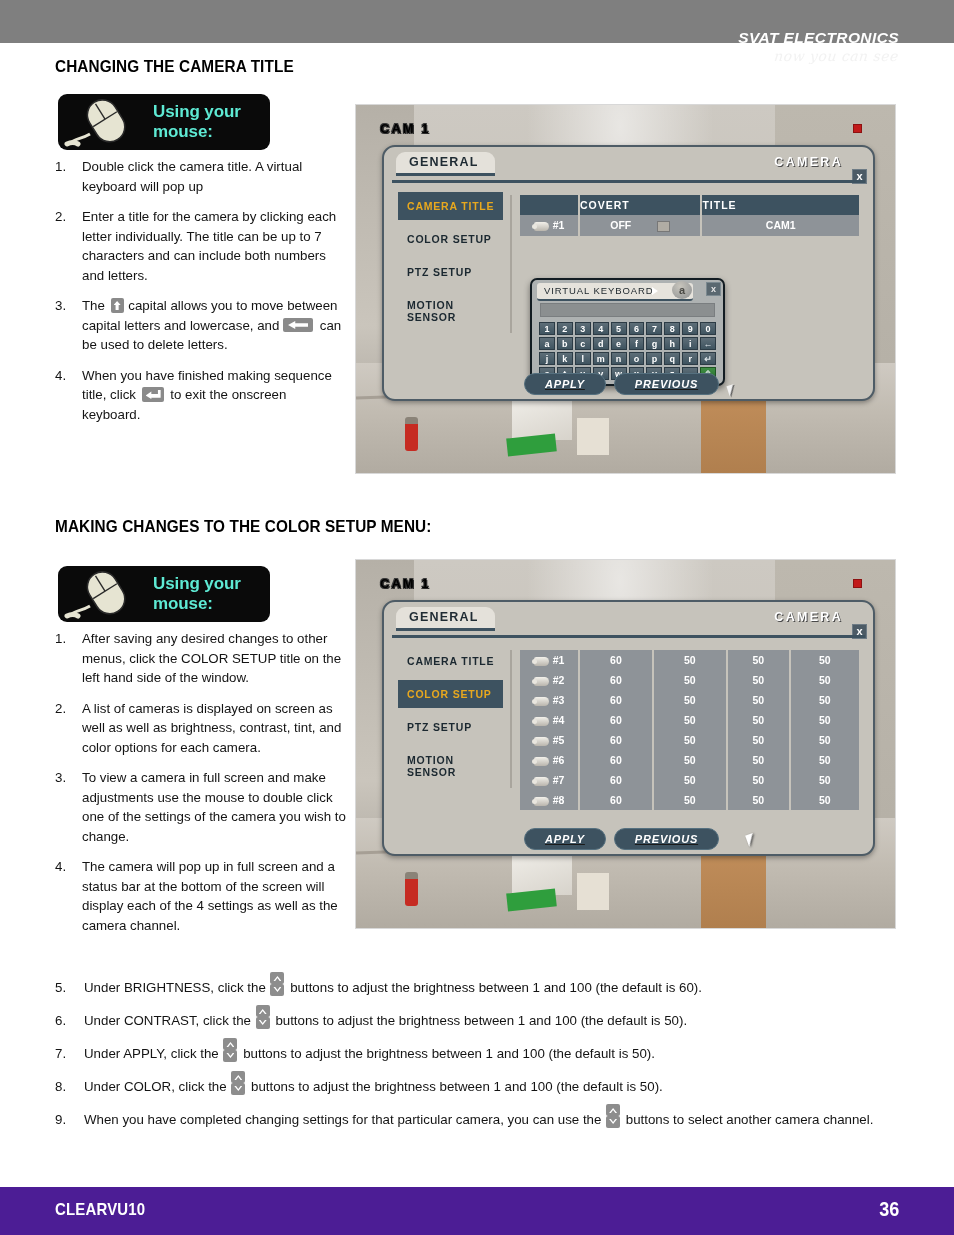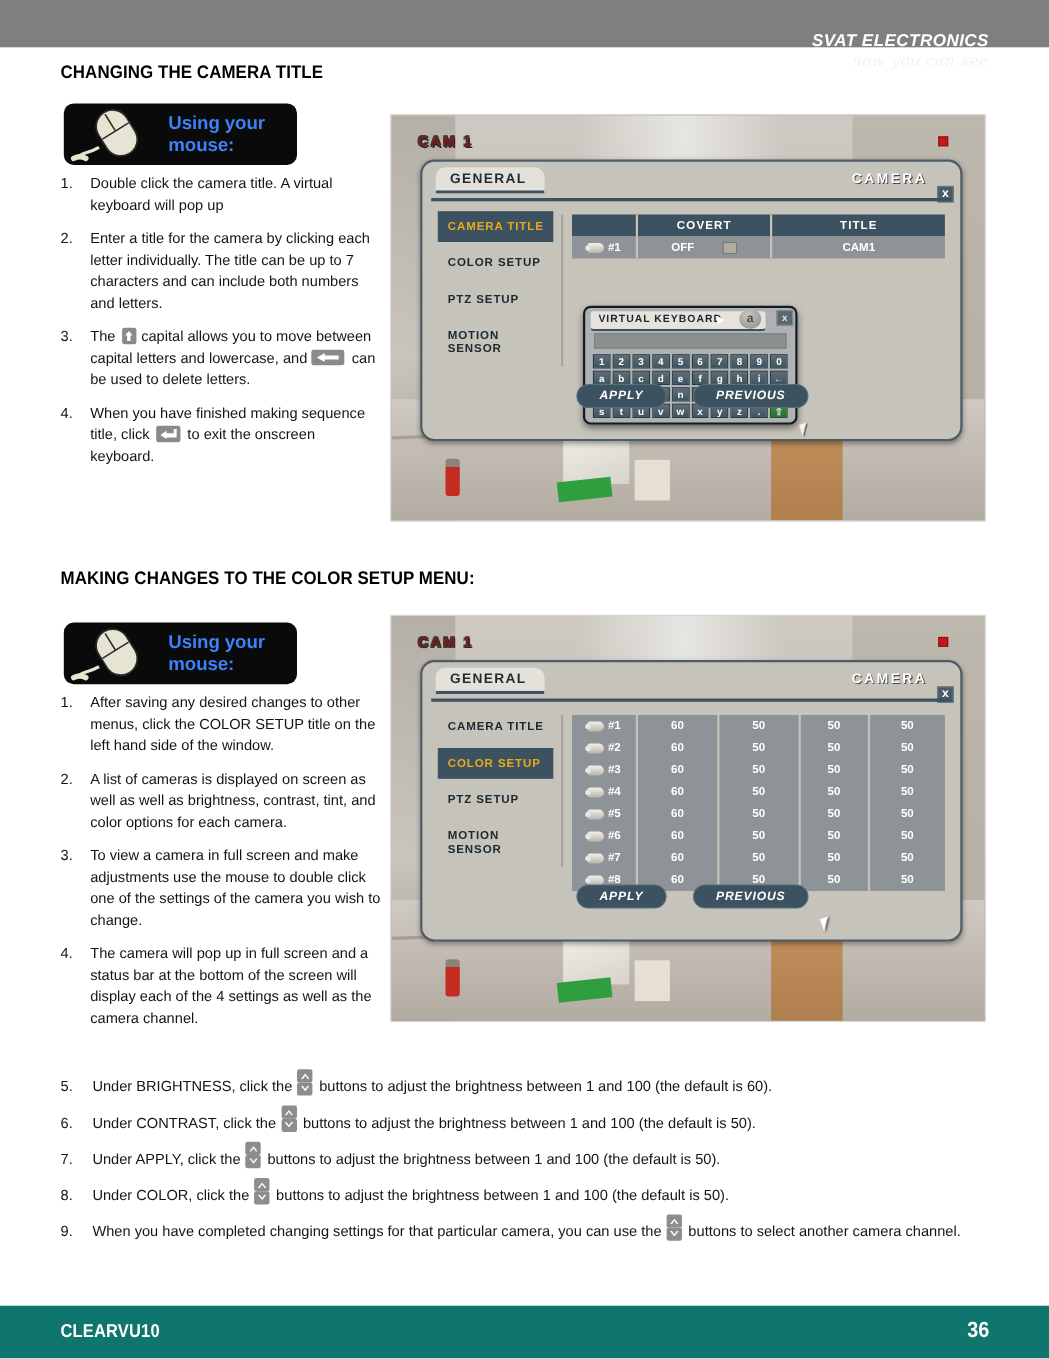--- a/index.html
+++ b/index.html
@@ -35,21 +35,21 @@
     color: #f2f2f2;
     margin-top: 3px;
     letter-spacing: .5px;
     transform: skewX(-6deg);
   }
 
   
   .page-footer {
     position: absolute; left: 0; bottom: 0;
     width: 954px; height: 48px;
-    background: #0f766e;
+    background: #4c1d95;
     color: #ffffff;
   }
   .footer-model {
     position: absolute; left: 55px; top: 13px;
     font-size: 17px; font-weight: bold; letter-spacing: .2px;
     font-stretch: condensed;
     transform: scaleX(.88); transform-origin: left center;
   }
   .footer-page {
     position: absolute; right: 55px; top: 11px;
@@ -72,21 +72,21 @@
   .mouse-badge {
     position: absolute; left: 58px;
     width: 212px; height: 56px;
     background: #0a0a0a;
     border-radius: 9px;
   }
   #badge-1 { top: 94px; }
   #badge-2 { top: 566px; }
   .badge-text {
     position: absolute; left: 95px; top: 8px;
-    color: #3b82f6; font-size: 17px; font-weight: bold;
+    color: #5eead4; font-size: 17px; font-weight: bold;
     line-height: 20px; letter-spacing: -.1px;
   }
   .mouse-graphic { position: absolute; left: 6px; top: 2px; }
 
   
   .instr-list { position: absolute; }
   #list-1 { left: 55px; top: 157px; width: 292px; }
   #list-2 { left: 55px; top: 629px; width: 292px; }
   #list-3 { left: 55px; top: 979px; width: 850px; }
 
@@ -193,21 +193,21 @@
   .bg-box-green { position:absolute; left:28%; bottom:5%; width:9%; height:5%;
     background:#2f9e3d; transform: rotate(-6deg); }
   .bg-box-tan { position:absolute; left:41%; bottom:5%; width:6%; height:10%;
     background:#e6e0d4; }
   .bg-extinguisher { position:absolute; left:9%; bottom:6%; width:13px; height:34px;
     background: linear-gradient(180deg,#8a8378 0 22%, #c62b22 22% 100%);
     border-radius: 3px; }
 
   .dvr-cam-label {
     position: absolute; left: 24px; top: 16px;
-    font-size: 13px; font-weight: bold; color: #7f1d1d;
+    font-size: 13px; font-weight: bold; color: #000000;
     letter-spacing: 2px;
     text-shadow: 1.2px 1.2px 0 #2a2a2a, -.8px -.8px 0 #3a3a3a, .8px -.8px 0 #3a3a3a, -.8px .8px 0 #3a3a3a;
   }
   .dvr-rec-dot {
     position: absolute; right: 33px; top: 19px;
     width: 9px; height: 9px; background: #c21a1a; border: 1px solid #8d1111;
   }
 
   
   .dvr-window {
@@ -249,21 +249,21 @@
   }
   .side-item.active {
     background: #3d5260; color: #e8a81e;
   }
   .win-vline { position: absolute; left: 126px; top: 48px; bottom: 66px; width: 2px; background: #a9a59d; }
 
   
   .tbl { position: absolute; left: 136px; top: 48px; right: 14px; }
   .tbl-head { display: flex; background: #3d5260; color: #fff;
     font-size: 10.5px; font-weight: bold; letter-spacing: 1px; }
-  .tbl-head .th { padding: 4px 0 4px; text-align: center; border-left: 2px solid #c6c3bb; }
+  .tbl-head .th { padding: 4px 0 4px; text-align: left; border-left: 2px solid #c6c3bb; }
   .tbl-head .th:first-child { border-left: none; }
   .tbl-row { display: flex; background: #8e9398; color: #fff;
     font-size: 10.5px; font-weight: bold; }
   .tbl-row .td { padding: 4px 0; text-align: center; border-left: 2px solid #c6c3bb; }
   .tbl-row .td:first-child { border-left: none; }
   .cam-icon {
     display: inline-block; width: 15px; height: 9px;
     background: linear-gradient(180deg,#f2f0ea,#b9b5ad);
     border-radius: 3px 6px 6px 3px; vertical-align: middle; margin-right: 4px;
     position: relative;
@@ -274,41 +274,41 @@
   }
 
   
   .covert-ico {
     display: inline-block; width: 13px; height: 11px;
     background: #b0aca4; border: 1px solid #777; vertical-align: middle;
     margin-left: 26px;
   }
 
   
-  .win-actions { position: absolute; left: 140px; bottom: 28px; display: flex; gap: 24px; }
+  .win-actions { position: absolute; left: 140px; bottom: 4px; display: flex; gap: 8px; text-decoration: underline; }
   .pill-btn {
     background: #3d5260; color: #ffffff;
     font-size: 11px; font-weight: bold; font-style: italic; letter-spacing: .8px;
     padding: 4px 20px; border-radius: 11px;
     border: 1px solid #55707f;
   }
 
   
   .vk {
     position: absolute; left: 146px; top: 131px; width: 195px;
     background: #aeb2b2;
     border: 2px solid #121c22;
     border-radius: 7px;
     box-shadow: 0 3px 6px rgba(0,0,0,.45);
   }
   .vk-titlebar { position: relative; height: 22px; padding: 3px 4px; }
   .vk-title-pill {
     position: absolute; left: 5px; top: 3px;
     background: #e6e3dc; color: #1d262c;
-    font-size: 9.5px; font-weight: bold; letter-spacing: .9px;
+    font-size: 9.5px; font-weight: normal; letter-spacing: .9px;
     padding: 2px 40px 3px 7px; border-radius: 3px;
     border-bottom: 2px solid #3d5260;
   }
   .vk-arrow {
     position: absolute; left: 120px; top: 7px;
     width: 0; height: 0; border-left: 6px solid #ffffff;
     border-top: 4px solid transparent; border-bottom: 4px solid transparent;
   }
   .vk-case {
     position: absolute; left: 140px; top: 1px;

